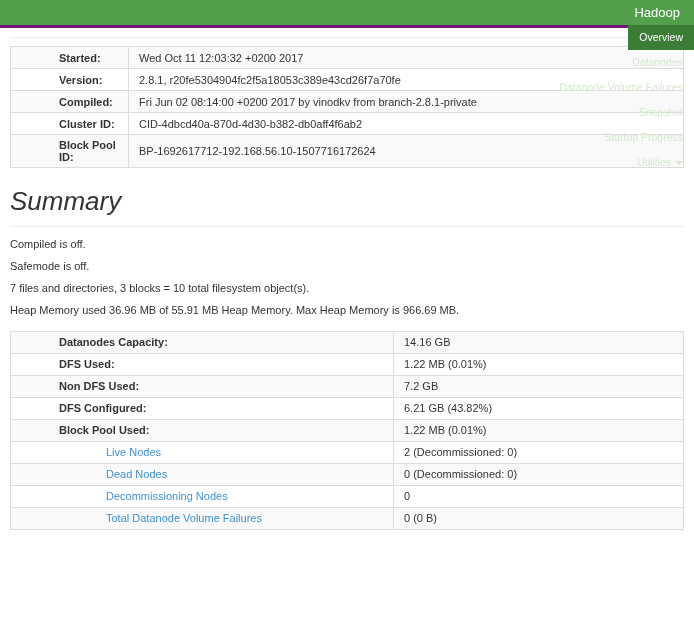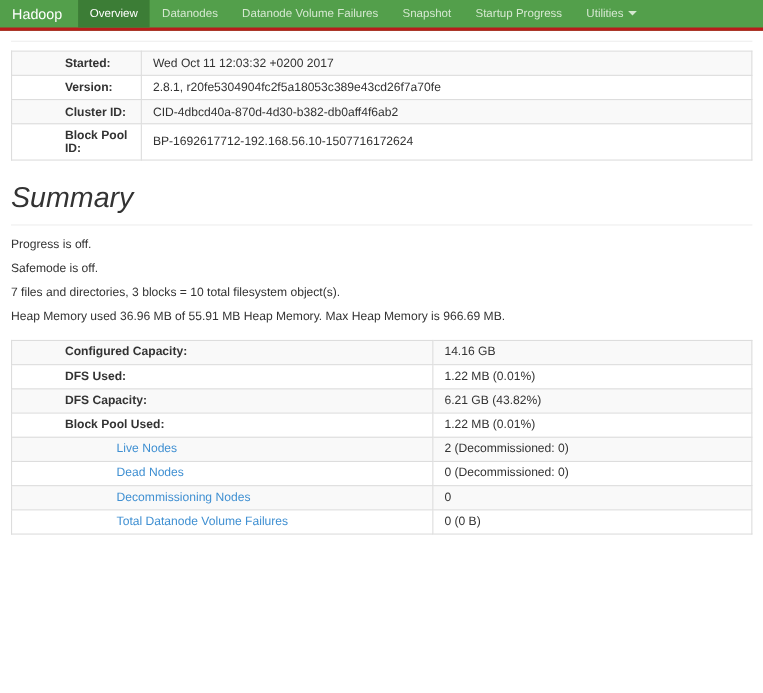--- a/index.html
+++ b/index.html
@@ -1,22 +1,22 @@
 <!DOCTYPE html>
 <html><head>
 <meta charset="utf-8">
 <style>
   * { margin: 0; padding: 0; box-sizing: border-box; }
   html, body { width: 694px; height: 630px; overflow: hidden; background: #ffffff; }
   body { font-family: "Liberation Sans", sans-serif; color: #333; }
 
   
   .navbar {
-    height: 28px; background: #539f4b; border-bottom: 3px solid #b91c1c;
-    display: flex; align-items: flex-start; width: 100%;
+    height: 28px; background: #539f4b; border-bottom: 3px solid #701a75;
+    display: flex; align-items: flex-end; width: 100%; flex-direction: column;
   }
   .navbar .brand {
     color: #ffffff; font-size: 13px; line-height: 25px; padding: 0 14px 0 11px;
     text-decoration: none; cursor: pointer;
   }
   .navbar .nav-item {
     color: #d5e8d0; font-size: 10.5px; line-height: 25px; padding: 0 11px;
     text-decoration: none; cursor: pointer; white-space: nowrap;
   }
   .navbar .nav-item.active { background: #3c7d36; color: #ffffff; }
@@ -78,52 +78,60 @@
     <tbody>
       <tr>
         <td class="lbl">Started:</td>
         <td>Wed Oct 11 12:03:32 +0200 2017</td>
       </tr>
       <tr>
         <td class="lbl">Version:</td>
         <td>2.8.1, r20fe5304904fc2f5a18053c389e43cd26f7a70fe</td>
       </tr>
       <tr>
+        <td class="lbl">Compiled:</td>
+        <td>Fri Jun 02 08:14:00 +0200 2017 by vinodkv from branch-2.8.1-private</td>
+      </tr>
+      <tr>
         <td class="lbl">Cluster ID:</td>
         <td>CID-4dbcd40a-870d-4d30-b382-db0aff4f6ab2</td>
       </tr>
       <tr>
         <td class="lbl">Block Pool ID:</td>
         <td>BP-1692617712-192.168.56.10-1507716172624</td>
       </tr>
     </tbody>
   </table>
 
   <h1 class="page-h h-summary">Summary</h1>
   <hr class="rule">
 
   <div class="summary-lines">
-    <div class="line">Progress is off.</div>
+    <div class="line">Compiled is off.</div>
     <div class="line">Safemode is off.</div>
     <div class="line">7 files and directories, 3 blocks = 10 total filesystem object(s).</div>
     <div class="line">Heap Memory used 36.96 MB of 55.91 MB Heap Memory. Max Heap Memory is 966.69 MB.</div>
   </div>
 
   <table class="tbl stats-table">
     <tbody>
       <tr>
-        <td class="lbl">Configured Capacity:</td>
+        <td class="lbl">Datanodes Capacity:</td>
         <td>14.16 GB</td>
       </tr>
       <tr>
         <td class="lbl">DFS Used:</td>
         <td>1.22 MB (0.01%)</td>
       </tr>
       <tr>
-        <td class="lbl">DFS Capacity:</td>
+        <td class="lbl">Non DFS Used:</td>
+        <td>7.2 GB</td>
+      </tr>
+      <tr>
+        <td class="lbl">DFS Configured:</td>
         <td>6.21 GB (43.82%)</td>
       </tr>
       <tr>
         <td class="lbl">Block Pool Used:</td>
         <td>1.22 MB (0.01%)</td>
       </tr>
       <tr>
         <td class="lbl"><a class="tbl-link">Live Nodes</a></td>
         <td>2 (Decommissioned: 0)</td>
       </tr>

